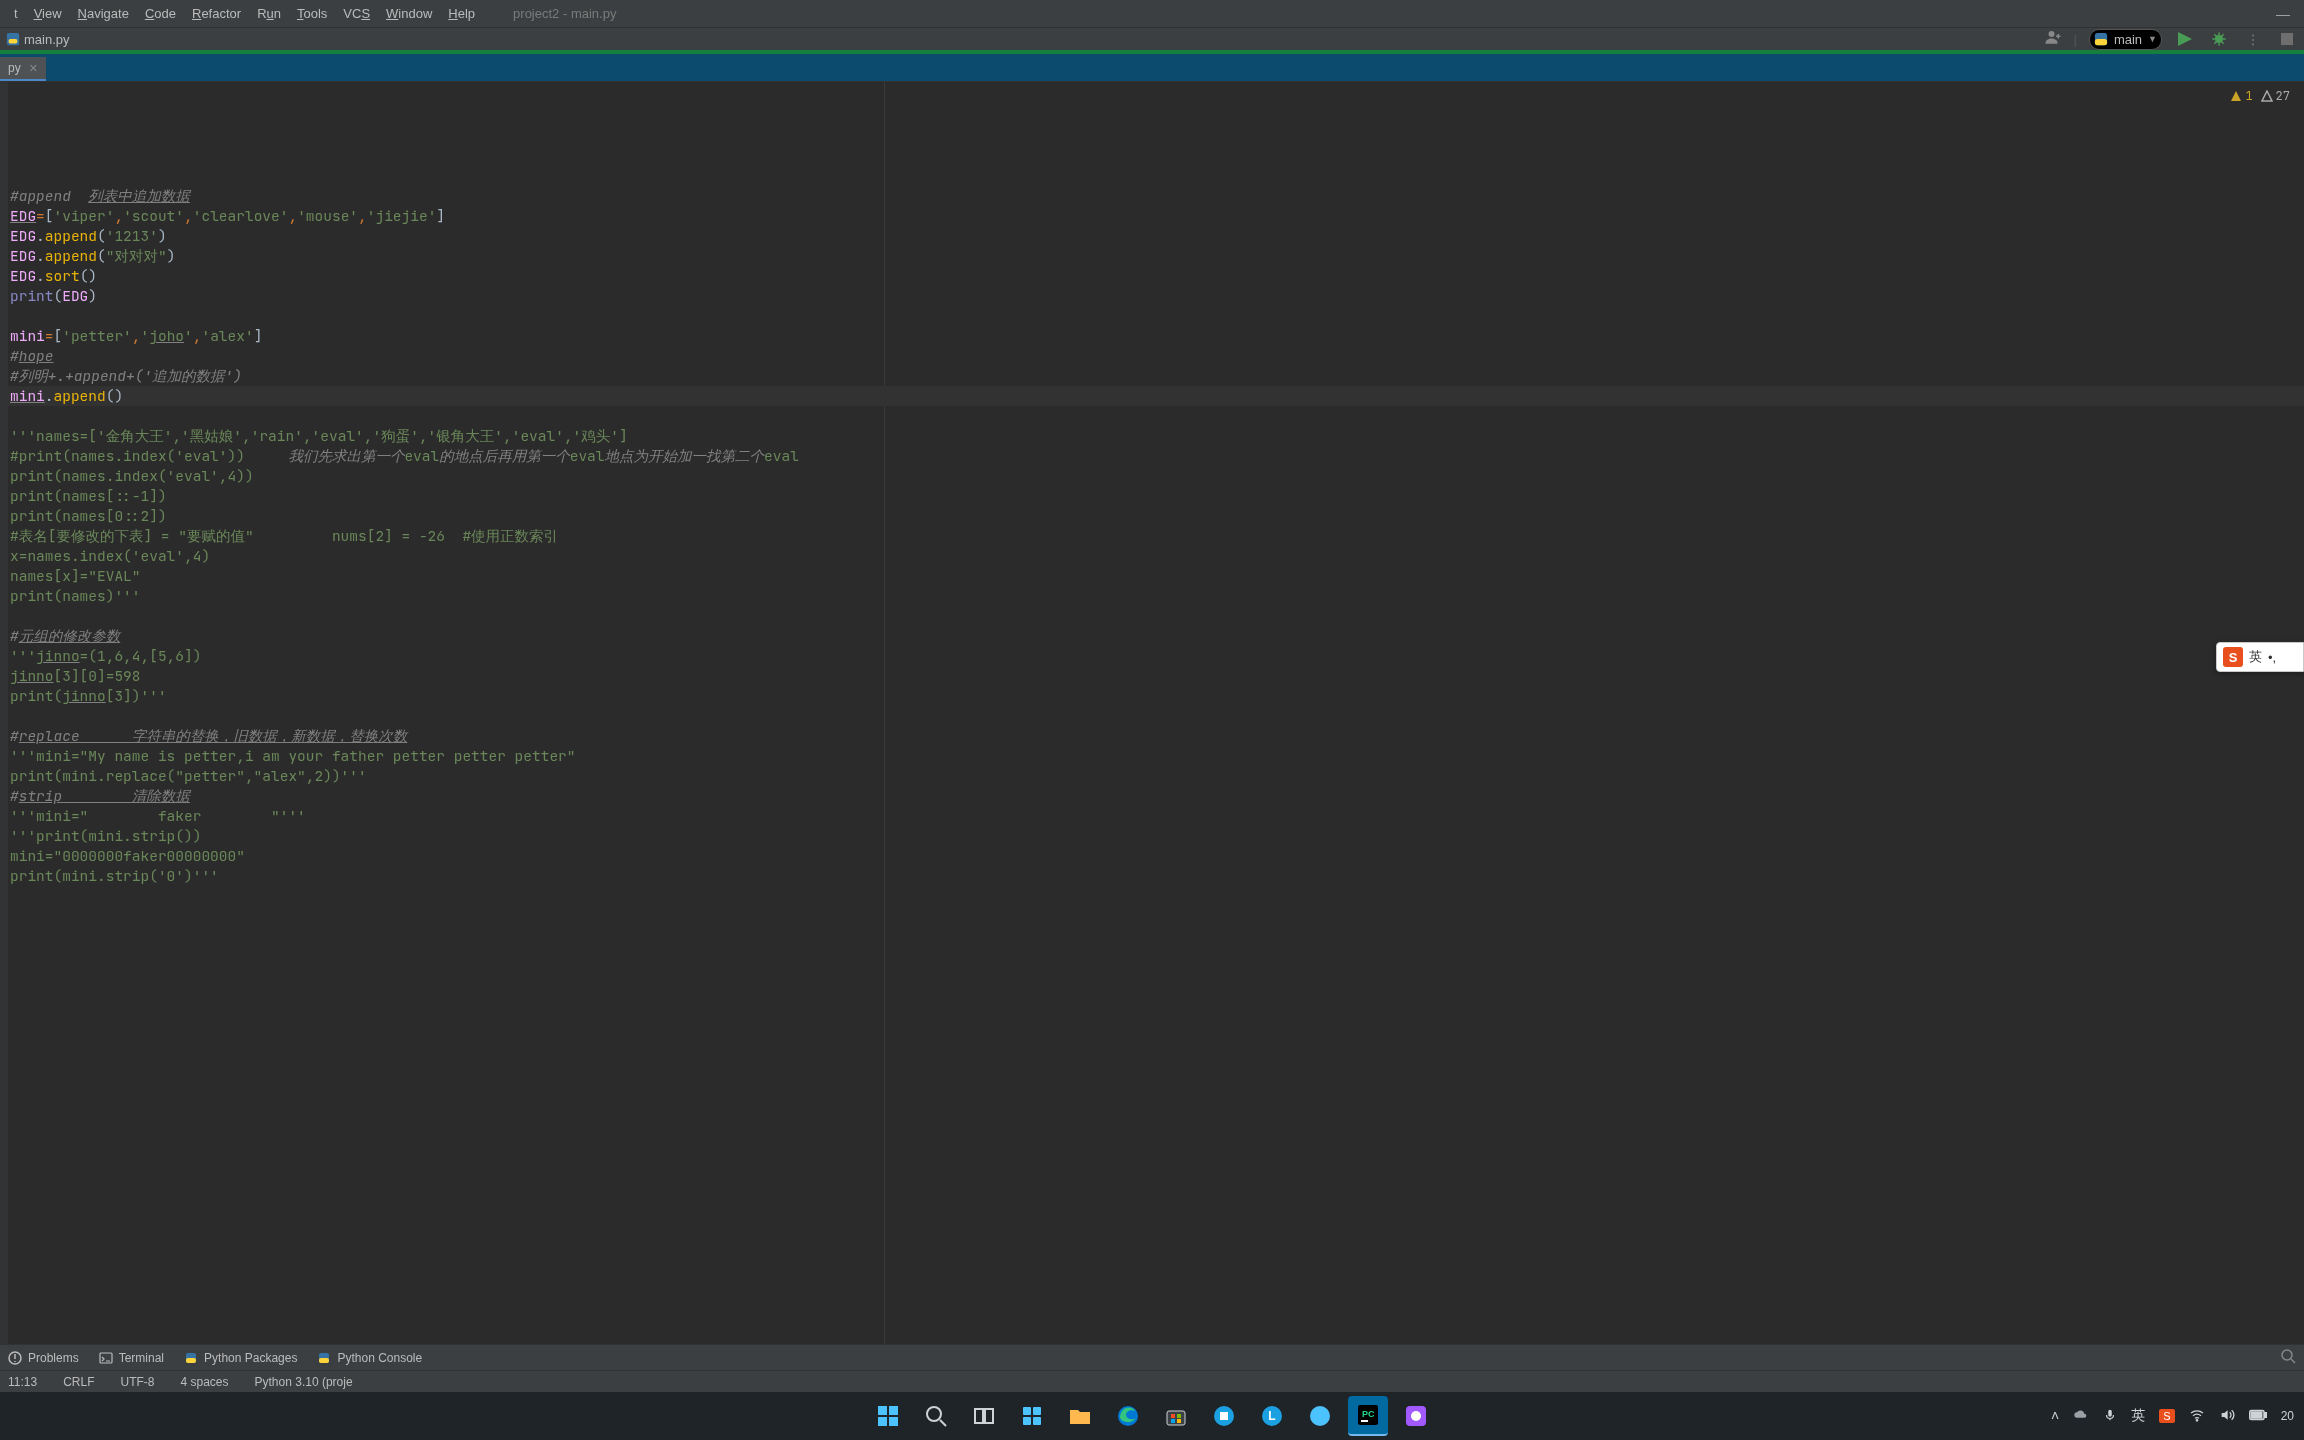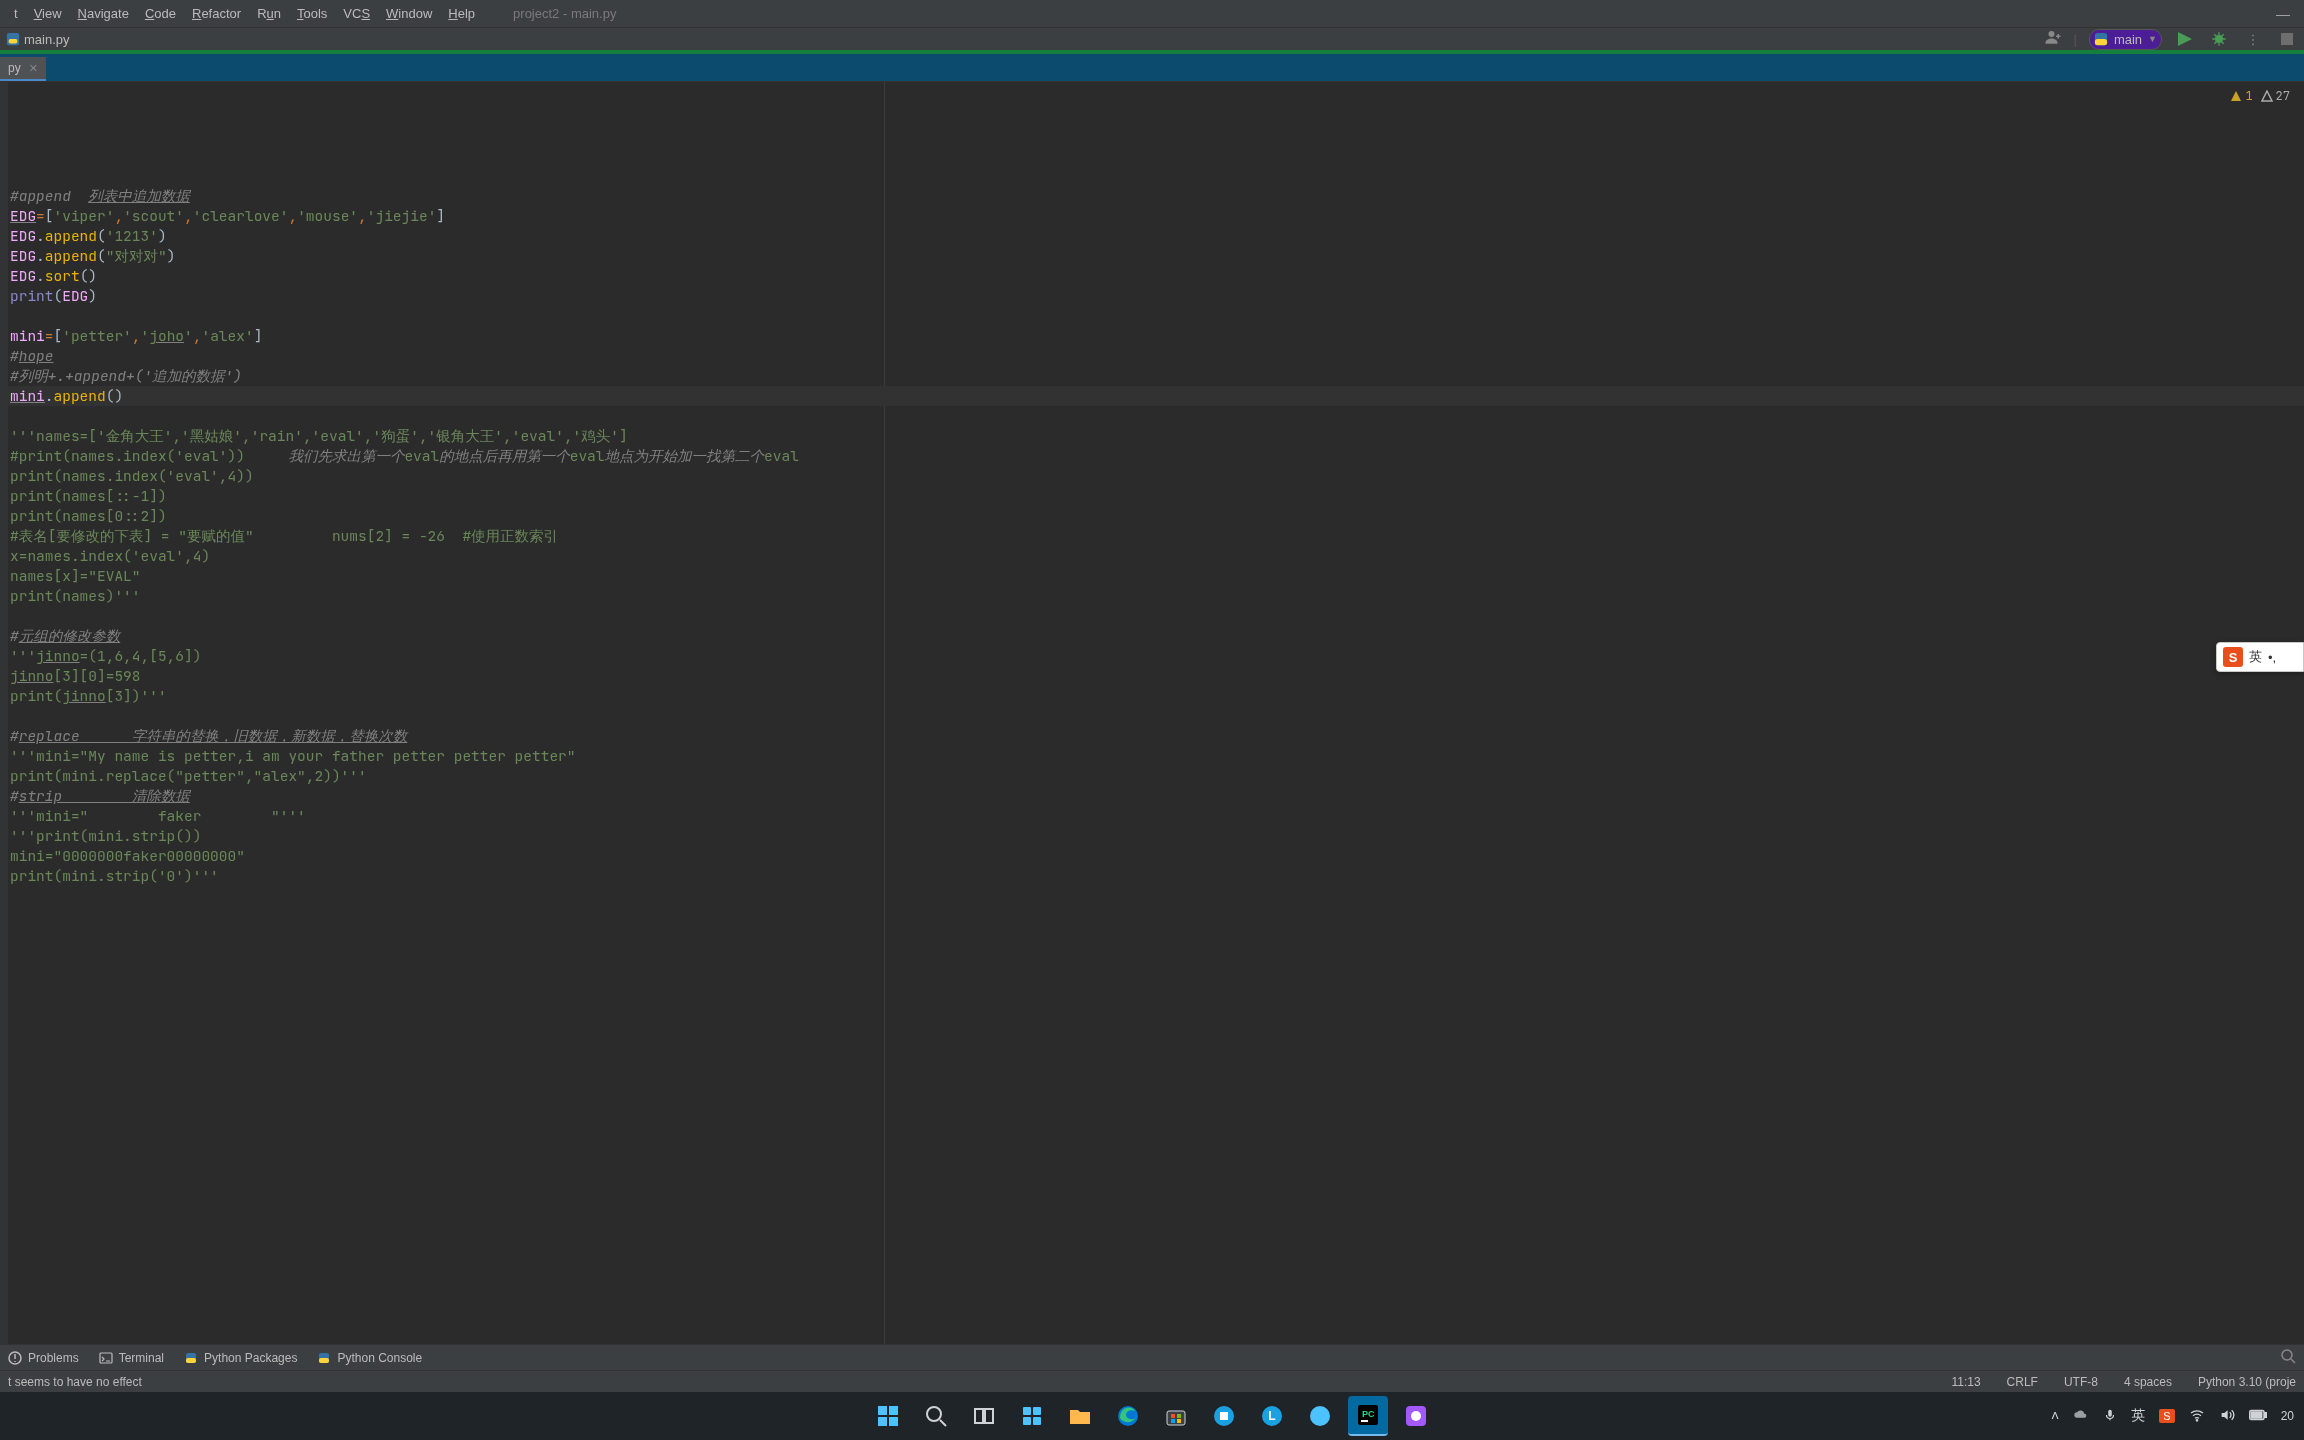--- a/index.html
+++ b/index.html
@@ -60,21 +60,21 @@
 }
 .nav-bar .file-name { color: #bbbbbb; }
 .nav-right {
   margin-left: auto;
   display: flex;
   align-items: center;
   gap: 12px;
 }
 .add-user-icon { color: #888; font-size: 16px; }
 .run-config {
-  background: #4c1d95;
+  background: #000000;
   border: 1px solid #555;
   border-radius: 10px;
   padding: 2px 4px;
   display: flex;
   align-items: center;
   gap: 6px;
   color: #bbbbbb;
 }
 .py-logo {
   width: 14px; height: 14px;
@@ -426,21 +426,20 @@
   </div>
   <div class="search-right">
     <svg width="16" height="16" viewBox="0 0 16 16" fill="none" stroke="#888" stroke-width="1.5">
         <circle cx="7" cy="7" r="5"></circle>
         <path d="M11 11l4 4"></path>
       </svg>
   </div>
 </div>
 
 <div class="status-bar">
-  <div class="status-left">t seems to have no effect</div>
   <div class="status-right">
     <span>11:13</span>
     <span>CRLF</span>
     <span>UTF-8</span>
     <span>4 spaces</span>
     <span>Python 3.10 (proje</span>
   </div>
 </div>
 
 <div class="taskbar">

